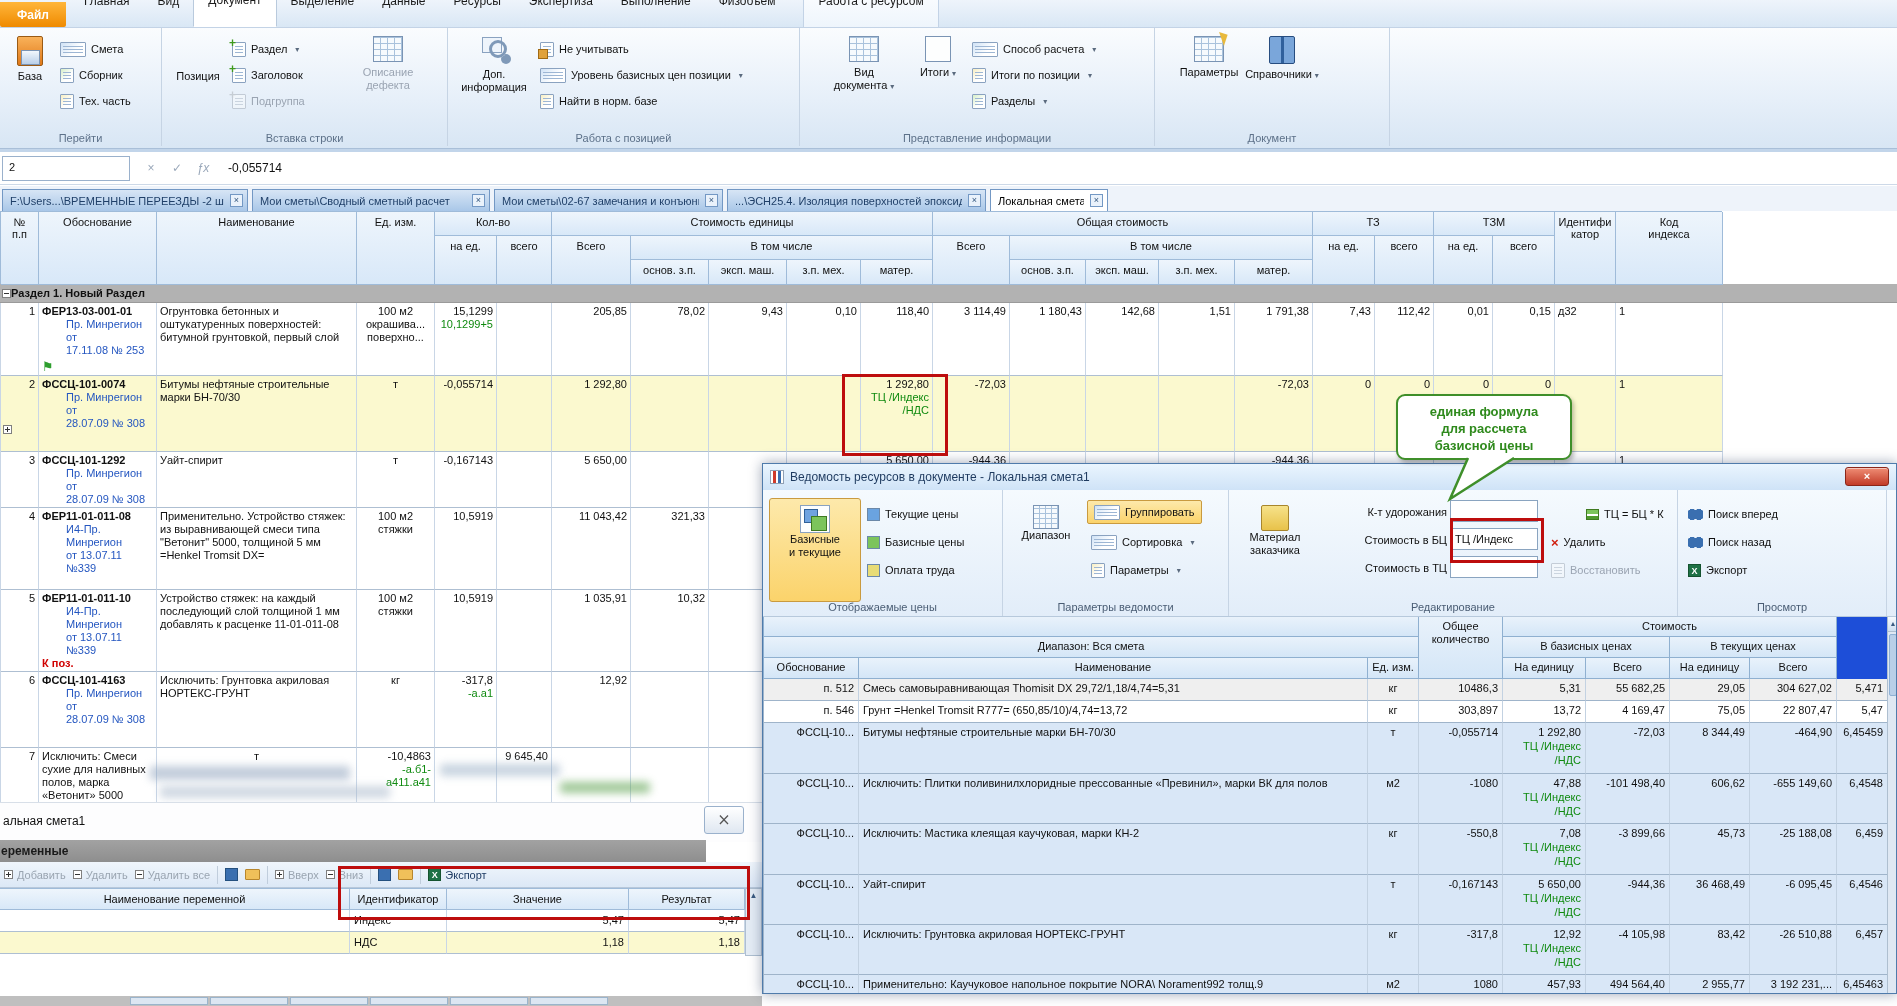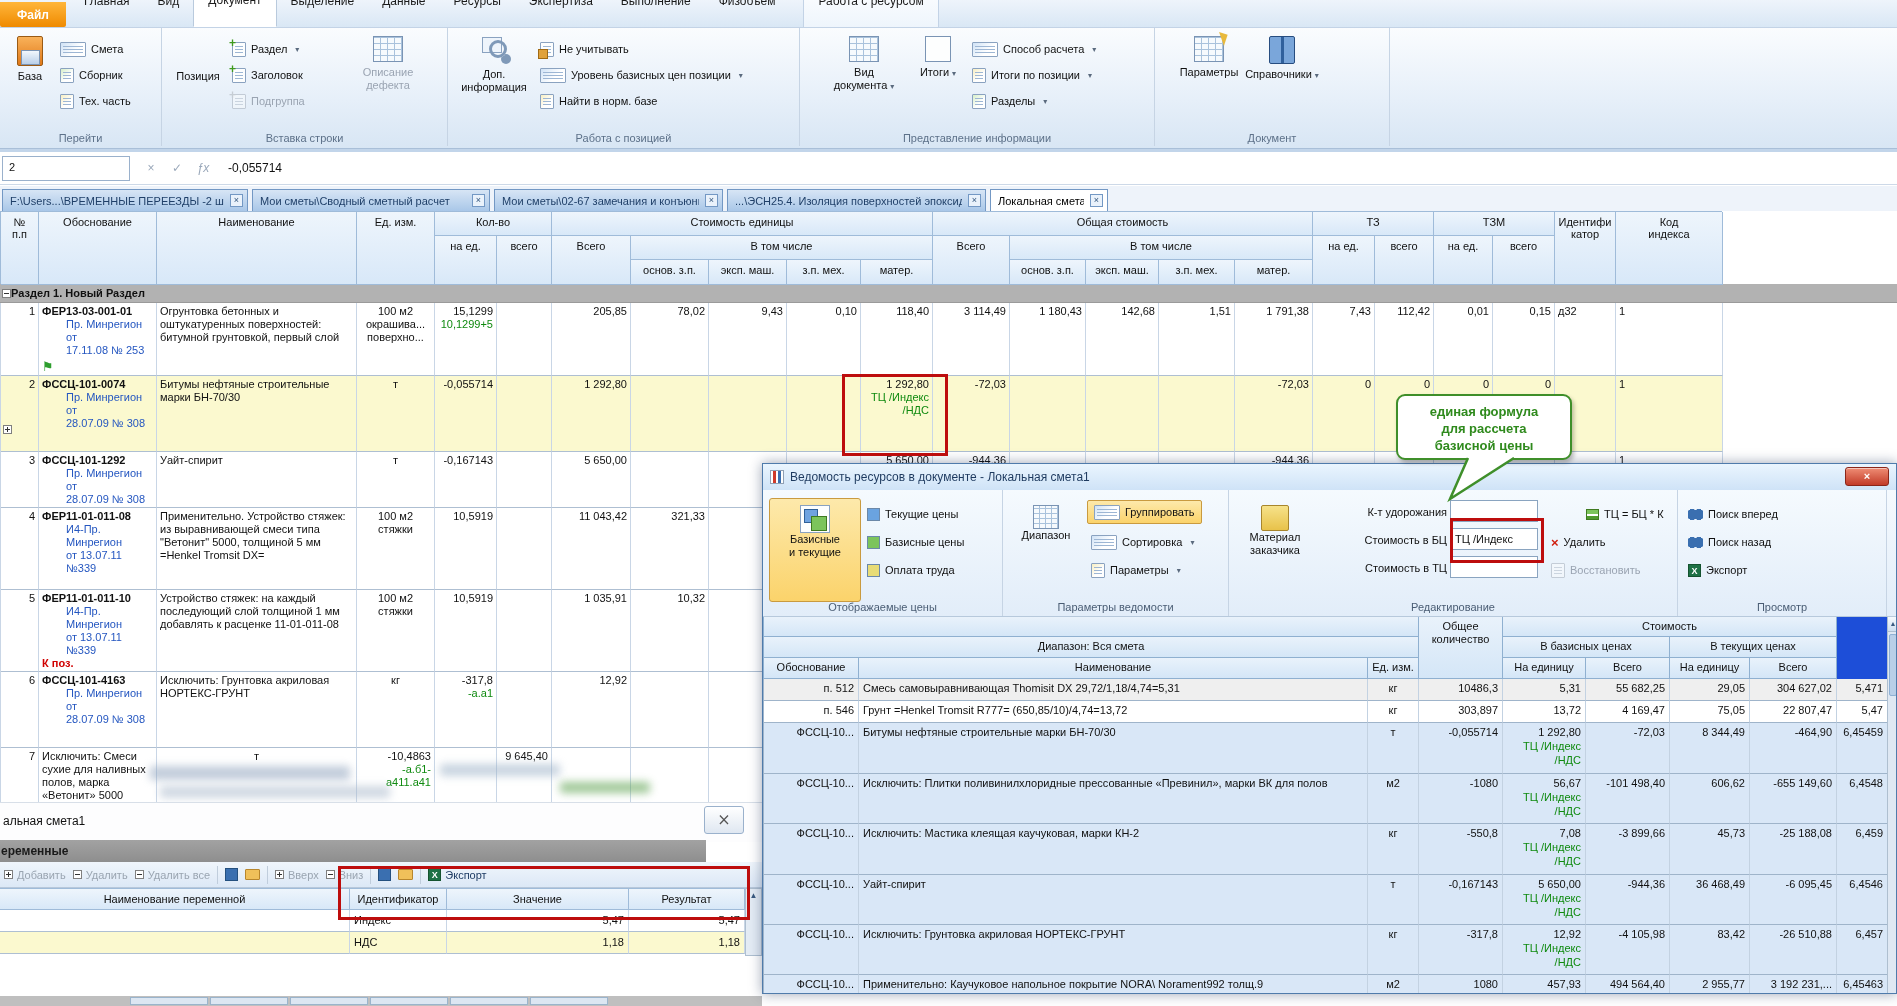--- a/index.html
+++ b/index.html
@@ -793,21 +793,21 @@
           <div class="dc r">8 344,49</div>
           <div class="dc r">-464,90</div>
           <div class="dc r">6,45459</div>
         </div>
         <div class="dr" style="grid-template-columns: 95px 509px 51px 84px 83px 84px 80px 87px 51px; height: 50px; background: rgb(217, 231, 247);">
           <div class="dc r">ФССЦ-10...</div>
           <div class="dc">Исключить: Плитки поливинилхлоридные прессованные «Превинил», марки ВК для полов</div>
           <div class="dc c">м2</div>
           <div class="dc r">-1080</div>
           <div class="dc r">
-            <div>56,67</div>
+            <div>47,88</div>
             <div class="green pre">ТЦ /Индекс
 /НДС</div>
           </div>
           <div class="dc r">-101 498,40</div>
           <div class="dc r">606,62</div>
           <div class="dc r">-655 149,60</div>
           <div class="dc r">6,4548</div>
         </div>
         <div class="dr" style="grid-template-columns: 95px 509px 51px 84px 83px 84px 80px 87px 51px; height: 51px; background: rgb(217, 231, 247);">
           <div class="dc r">ФССЦ-10...</div>

